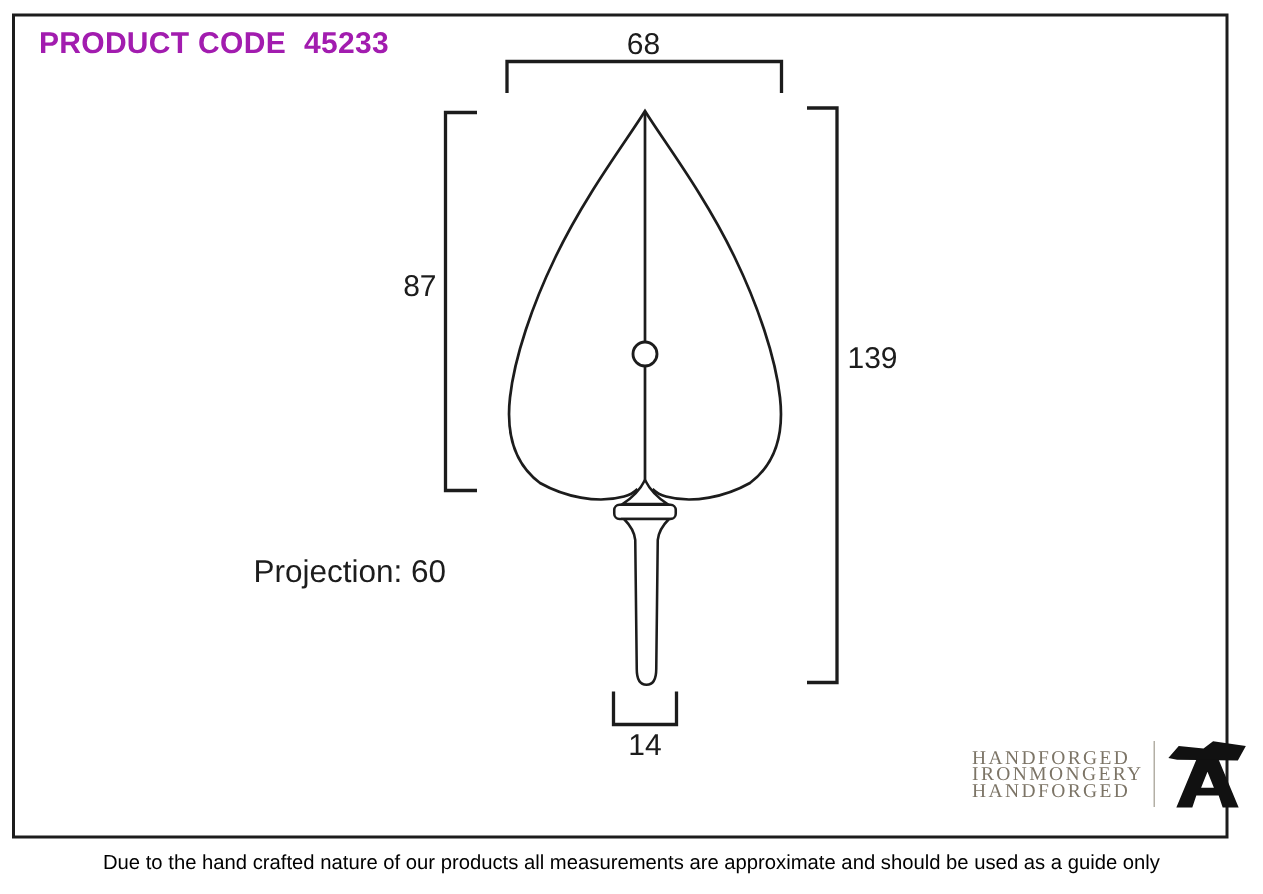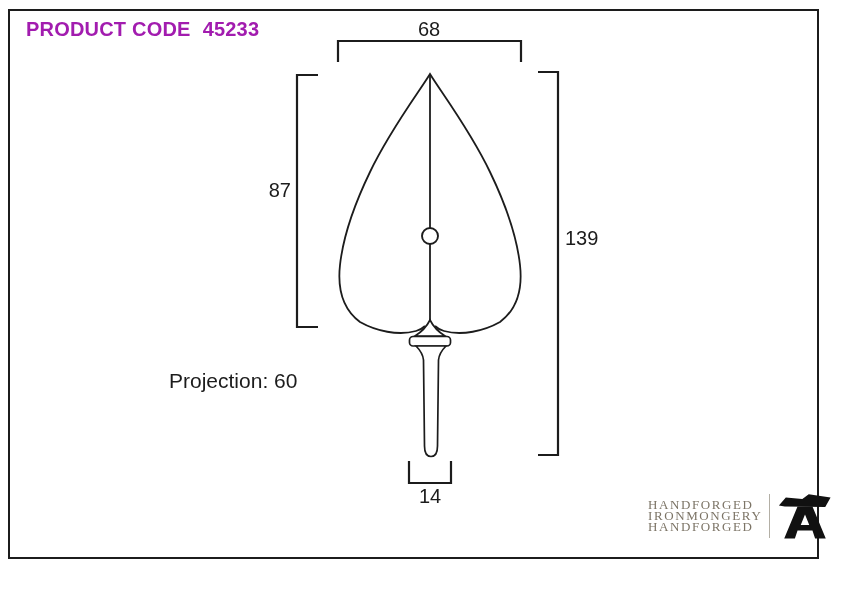--- a/index.html
+++ b/index.html
@@ -134,14 +134,15 @@
       <div>HANDFORGED</div>
     </div>
     <div class="brand-divider"></div>
     <svg class="anvil" viewBox="0 0 100 92" aria-hidden="true">
       <path d="M 1 27 L 14 12 L 45 15 L 57 6 L 98 12 L 88 30 L 12 29 Z" fill="#111111"></path>
       <path fill-rule="evenodd" d="M 36 29 L 64 29 L 89 89 L 69 89 L 64 74 L 36 74 L 31 89 L 11 89 Z
            M 50 44 L 58 64 L 42 64 Z" fill="#111111"></path>
     </svg>
   </div>
 
+  <div class="footer-note">Due to the hand crafted nature of our products all measurements are approximate and should be used as a guide only</div>
 
 </div>
 
 </body></html>

